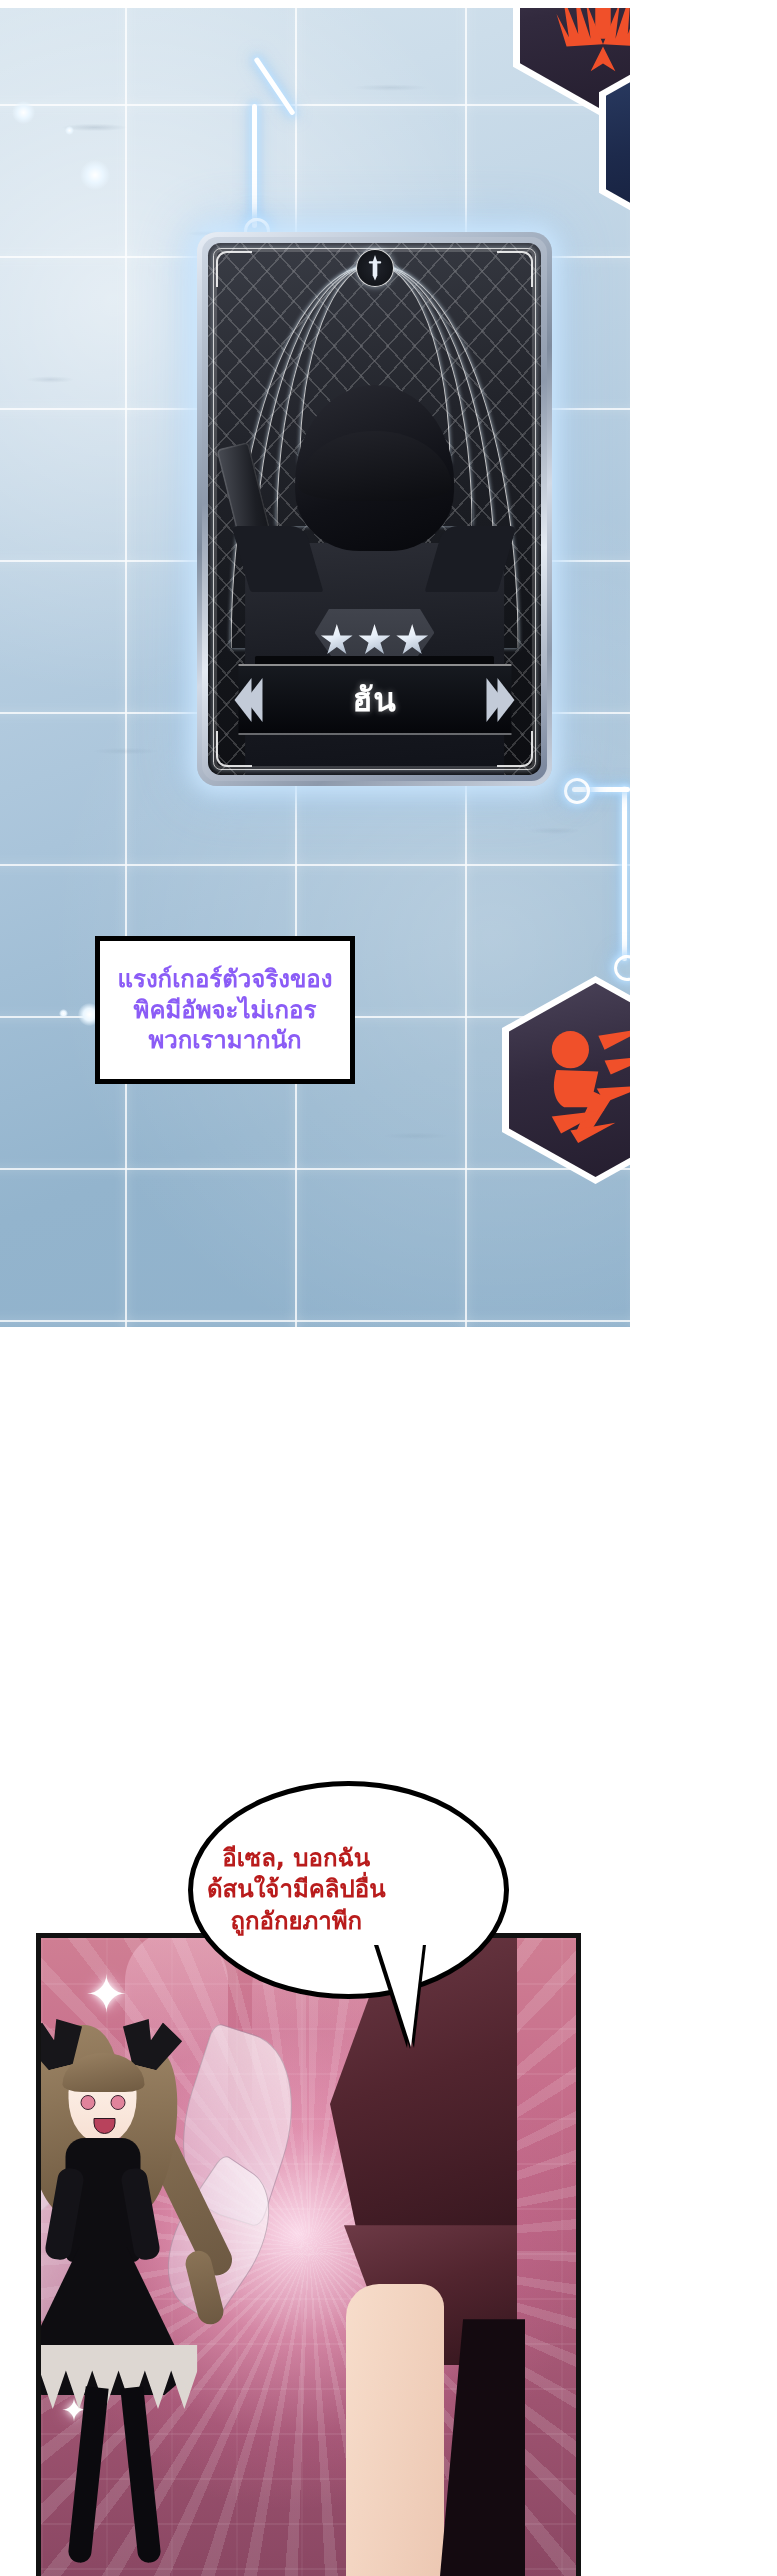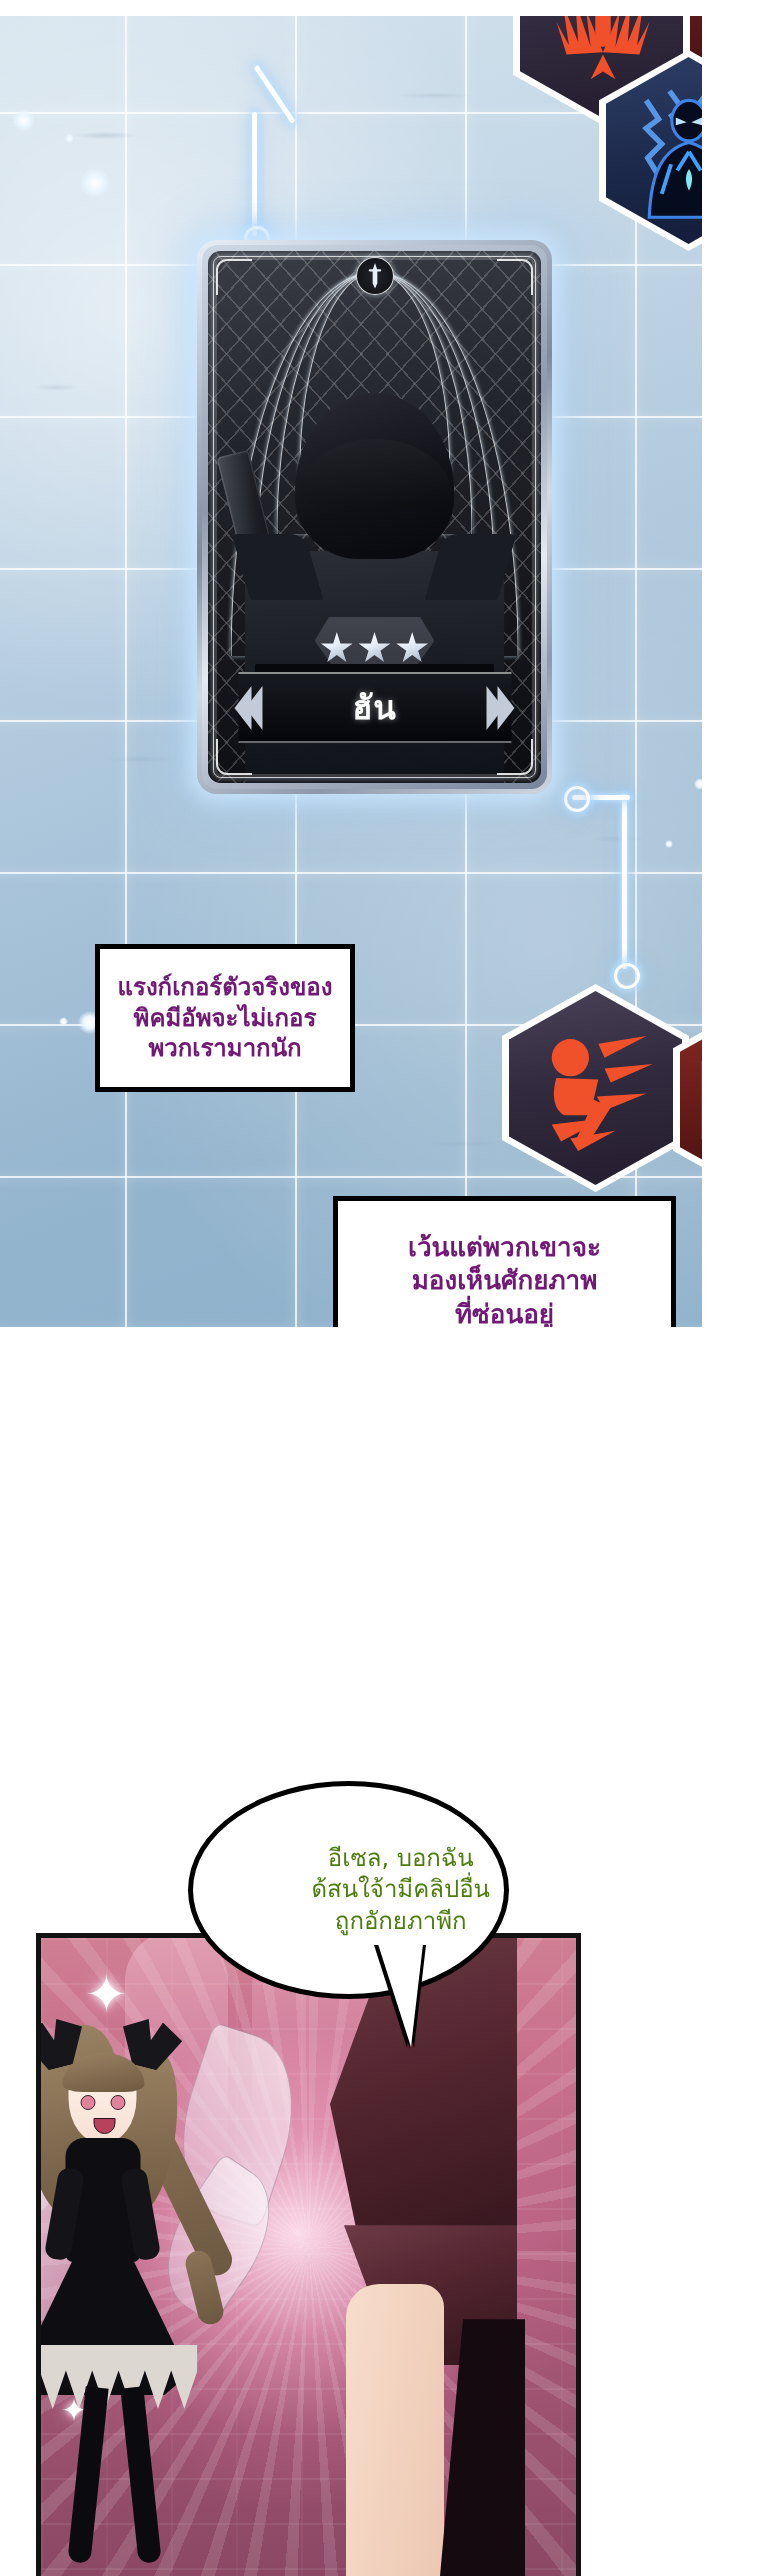--- a/index.html
+++ b/index.html
@@ -1,20 +1,20 @@
 <!DOCTYPE html>
 <html style="font-size:12.4px"><head>
 <meta charset="utf-8">
 <style>
   html,body{margin:0;padding:0;background:#fff;}
   body{font-family:"DejaVu Sans","Liberation Sans",sans-serif;}
   #page{position:relative;width:778px;height:2576px;overflow:hidden;background:#ffffff;}
 
   
-  .panel1{position:absolute;left:0;top:16px;width:702px;height:1327px;overflow:hidden;
+  .panel1{position:absolute;left:0;top:8px;width:630px;height:1327px;overflow:hidden;
     background:
       radial-gradient(circle at 18% 22%, rgba(255,255,255,.55) 0%, rgba(255,255,255,0) 34%),
       radial-gradient(circle at 78% 70%, rgba(255,255,255,.28) 0%, rgba(255,255,255,0) 42%),
       linear-gradient(160deg,#d6e4ee 0%,#c2d6e6 26%,#a9c4da 55%,#93b4cd 78%,#8fb1cb 100%);
   }
   .tilegrid{position:absolute;inset:-31px;
     background-image:
       linear-gradient(to right, rgba(255,255,255,.85) 0 2.3px, rgba(255,255,255,0) 2.3px),
       linear-gradient(to bottom, rgba(255,255,255,.85) 0 2.3px, rgba(255,255,255,0) 2.3px);
     background-size:170px 152px;
@@ -117,24 +117,24 @@
   .strap{position:absolute;left:14%;right:14%;bottom:26%;height:11px;background:#07080b;border-radius:1.6px;}
   .sword{position:absolute;left:9%;top:20%;width:10%;height:44%;
         background:linear-gradient(100deg,#4a4d55,#1c1e24 55%,#0c0d11);transform:rotate(-14deg);border-radius:4.7px;
         box-shadow:inset 0 0 0 1.6px rgba(255,255,255,.12);}
   .eyeL,.eyeR{position:absolute;top:30%;width:6%;height:2.2%;background:#0a0b10;border-radius:40%;}
   .eyeL{left:40%;} .eyeR{left:54%;}
 
   
   .rect-bubble{position:absolute;background:#ffffff;border:5.4px solid #000000;
         display:flex;align-items:center;justify-content:center;text-align:center;
-        color:#701a75;font-weight:700;line-height:1.28;}
+        color:#8b5cf6;font-weight:700;line-height:1.28;}
   .oval-bubble{position:absolute;background:#ffffff;border:5.4px solid #000000;border-radius:50%;
-        display:flex;align-items:center;justify-content:flex-end;text-align:center;
-        color:#4d7c0f;font-weight:400;line-height:1.30;}
+        display:flex;align-items:center;justify-content:flex-start;text-align:center;
+        color:#b91c1c;font-weight:700;line-height:1.30;}
   .bubble-text{padding:0 14px;}
 
   
   .panel2{position:absolute;left:36px;top:1933px;width:535px;height:643px;overflow:hidden;
     border:5.4px solid #121212;background:
       radial-gradient(ellipse 70% 55% at 48% 46%, rgba(255,225,240,.95) 0%, rgba(246,170,200,.55) 30%, rgba(205,110,150,.25) 58%, rgba(150,70,105,0) 78%),
       linear-gradient(180deg,#cf7e93 0%,#c76f8c 22%,#b5607f 48%,#9e5370 72%,#8a4763 100%);}
   .bricks{position:absolute;inset:0;opacity:.33;
     background-image:
       linear-gradient(to bottom, rgba(255,255,255,.22) 0 1.6px, rgba(255,255,255,0) 1.6px),
@@ -325,27 +325,20 @@
     </div>
 
     <div class="rect-bubble" style="left:95px;top:928px;width:250px;height:138px;font-size:24px;">
       <div class="bubble-text">
         <div>แรงก์เกอร์ตัวจริงของ</div>
         <div>พิคมีอัพจะไม่เกอร</div>
         <div>พวกเรามากนัก</div>
       </div>
     </div>
 
-    <div class="rect-bubble" style="left:333px;top:1180px;width:333px;height:160px;font-size:26px;">
-      <div class="bubble-text">
-        <div>เว้นแต่พวกเขาจะ</div>
-        <div>มองเห็นศักยภาพ</div>
-        <div>ที่ซ่อนอยู่</div>
-      </div>
-    </div>
   </div>
 
   <div style="position:absolute;left:0;top:1327px;width:778px;height:606px;background:#ffffff;"></div>
 
   <div class="oval-bubble" style="left:188px;top:1781px;width:311px;height:208px;font-size:24px;z-index:5;">
     <div class="bubble-text">
       <div>อีเซล, บอกฉัน</div>
       <div>ด้สนใจ้ามีคลิปอื่น</div>
       <div>ถูกอักยภาพีก</div>
     </div>

